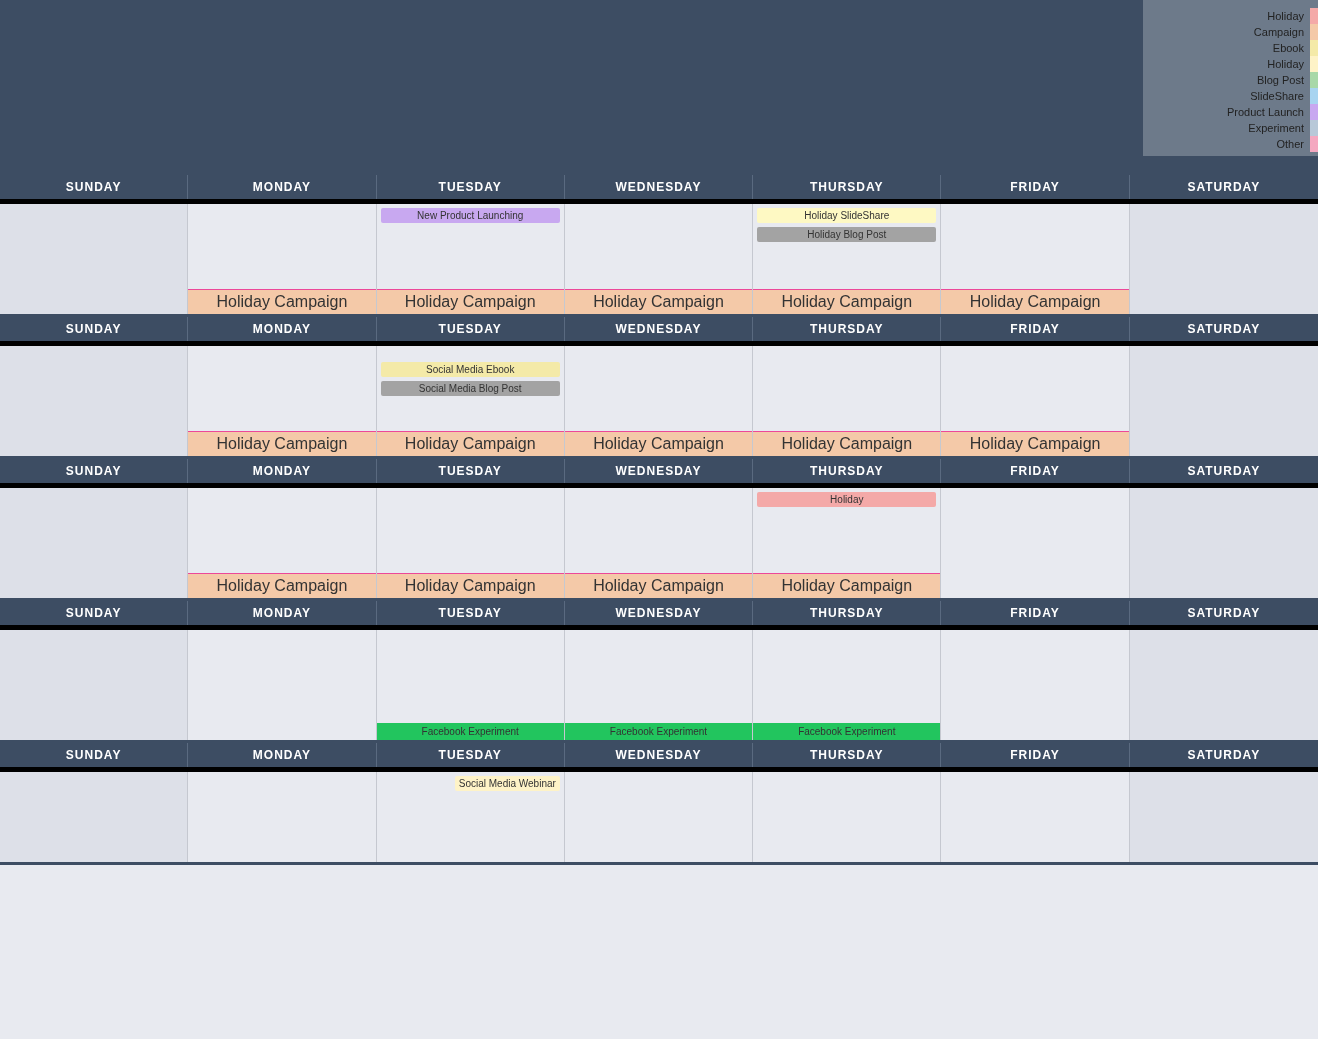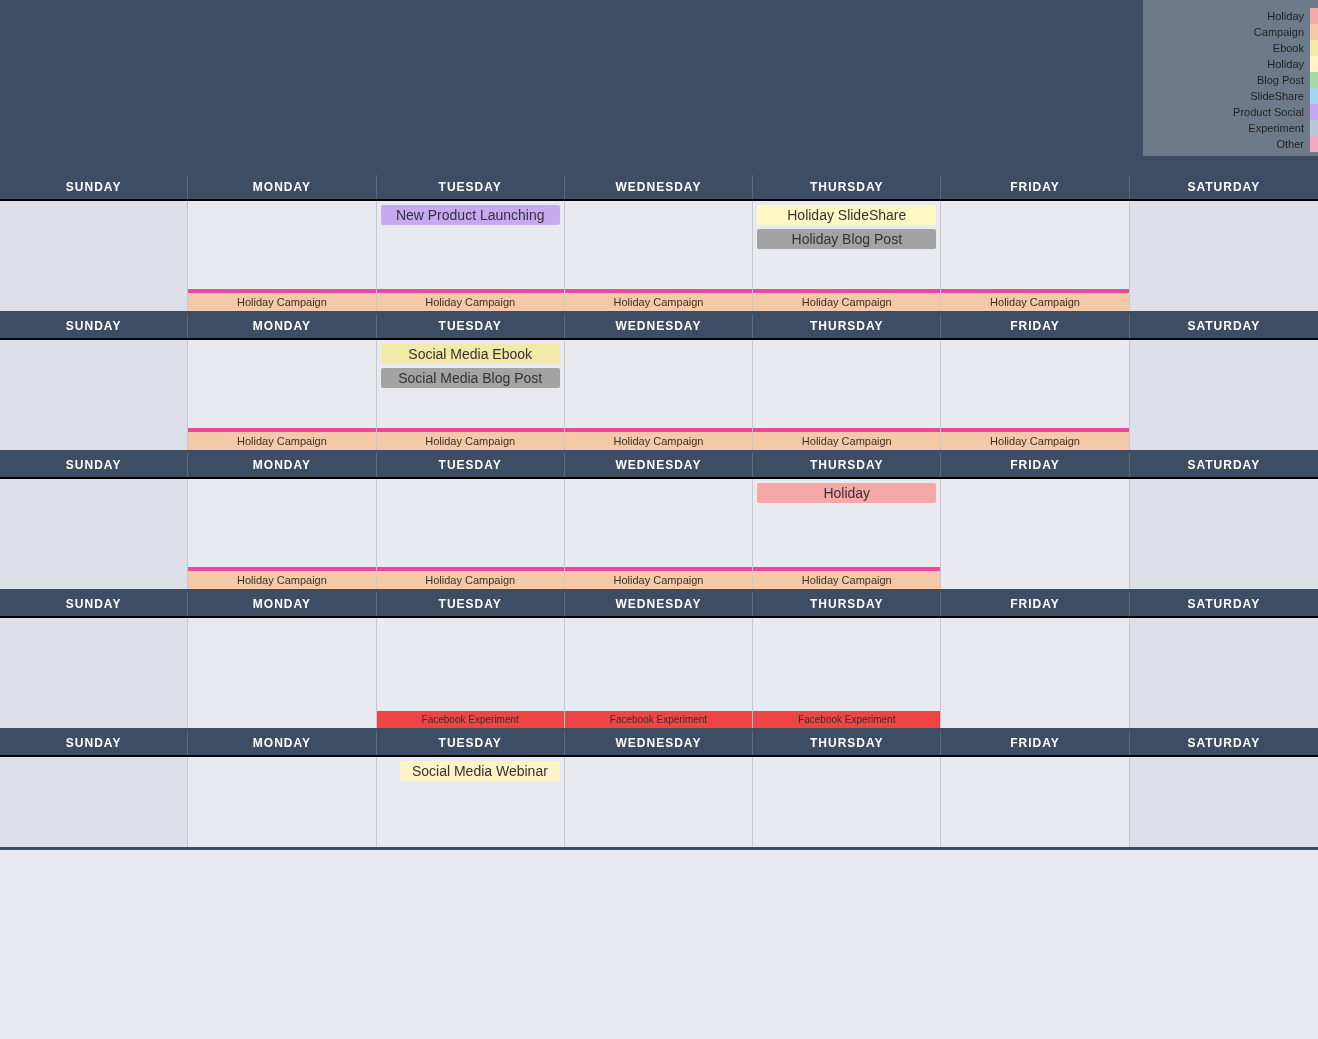--- a/index.html
+++ b/index.html
@@ -94,48 +94,48 @@
     .day-cell-inner {
       flex: 1;
       padding: 4px;
       display: flex;
       flex-direction: column;
       gap: 2px;
     }
 
     
     .event-badge {
-      font-size: 14px;
-      padding: 2px 12px;
+      font-size: 10px;
+      padding: 2px 4px;
       border-radius: 2px;
       text-align: center;
       margin-bottom: 2px;
     }
 
     .badge-holiday { background: #f4a9a8; color: #333; }
-    .badge-ebook { background: #f4eaa8; color: #333; }
+    .badge-ebook { background: #f4eaa8; color: #333; margin-top: 12px; }
     .badge-webinar { background: #fef3c7; color: #333; }
     .badge-blogpost { background: #a3a3a3; color: #333; }
     .badge-slideshare { background: #fef9c3; color: #333; }
     .badge-productlaunch { background: #c8a8f0; color: #333; }
 
     .campaign-footer {
       background: #f4c9a8;
       color: #333;
-      font-size: 11px;
+      font-size: 16px;
       text-align: center;
       padding: 3px 2px;
-      border-top: 4px solid #ec4899;
+      border-top: 1px solid #ec4899;
     }
 
     .sub-day-headers {
       display: grid;
       grid-template-columns: repeat(7, 1fr);
       background: #3d4d63;
-      border-bottom: 2px solid #000000;
+      border-bottom: 5px solid #000000;
     }
 
     .sub-day-header {
       color: white;
       text-align: center;
       font-size: 12px;
       font-weight: bold;
       letter-spacing: 1px;
       padding: 5px 0;
       border-right: 1px solid #5a6a80;
@@ -154,21 +154,21 @@
     
     .cell-sunday {
       background: #dde0e8;
     }
     .cell-saturday {
       background: #dde0e8;
     }
 
     
     .experiment-footer {
-      background: #ef4444;
+      background: #22c55e;
       color: #333;
       font-size: 10px;
       text-align: center;
       padding: 3px 2px;
     }
 
     .last-row .day-cell {
       min-height: 90px;
       align-items: flex-end;
     }
@@ -203,21 +203,21 @@
           </div>
           <div class="key-row">
             <span class="key-text">Blog Post</span>
             <div class="key-color-strip" style="background:#a8d8a8"></div>
           </div>
           <div class="key-row">
             <span class="key-text">SlideShare</span>
             <div class="key-color-strip" style="background:#a8d4f0"></div>
           </div>
           <div class="key-row">
-            <span class="key-text">Product Social</span>
+            <span class="key-text">Product Launch</span>
             <div class="key-color-strip" style="background:#c8a8f0"></div>
           </div>
           <div class="key-row">
             <span class="key-text">Experiment</span>
             <div class="key-color-strip" style="background:#b8c8d8"></div>
           </div>
           <div class="key-row">
             <span class="key-text">Other</span>
             <div class="key-color-strip" style="background:#f4a8c0"></div>
           </div>

